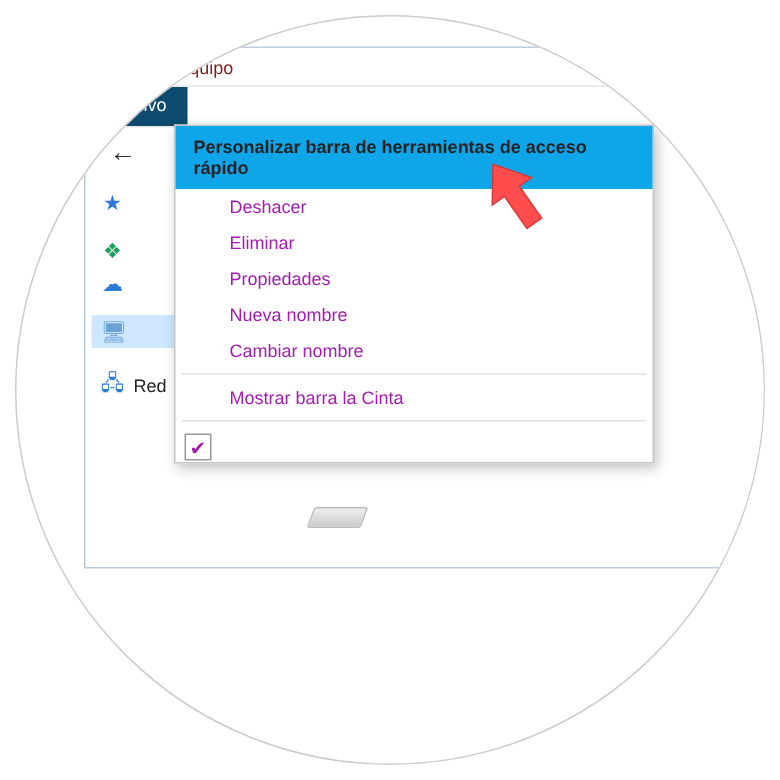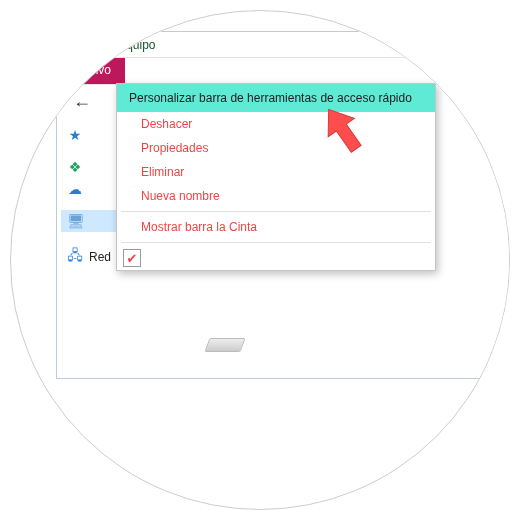--- a/index.html
+++ b/index.html
@@ -43,28 +43,28 @@
     align-items: center;
     justify-content: center;
     margin-right: 6px;
     background: #fff;
     cursor: pointer;
   }
   .title-sep {
     color: #888;
     margin-right: 6px;
   }
-  .title-text { color: #14532d; }
+  .title-text { color: #7f1d1d; }
   .ribbon-tabbar {
     height: 26px;
     display: flex;
     align-items: stretch;
   }
   .ribbon-tab-file {
-    background: #be185d;
+    background: #0c4a6e;
     color: #fff;
     padding: 5px 14px;
     font-size: 12px;
     cursor: pointer;
   }
   .nav-row {
     height: 34px;
     display: flex;
     align-items: center;
     padding: 0 10px;
@@ -147,32 +147,32 @@
     position: absolute;
     top: 72px;
     left: 105px;
     width: 320px;
     background: #fff;
     border: 1px solid #c5c5c5;
     box-shadow: 2px 3px 8px rgba(0,0,0,0.25);
     z-index: 50;
   }
   .dropdown-header {
-    font-weight: 400;
+    font-weight: 700;
     font-size: 12px;
     color: #222;
     padding: 7px 12px;
-    background: #5eead4;
+    background: #0ea5e9;
   }
   .dropdown-item {
     display: flex;
-    align-items: center;
-    padding: 5px 10px 5px 24px;
-    font-size: 12px;
-    color: #ef4444;
+    align-items: flex-start;
+    padding: 5px 10px 5px 36px;
+    font-size: 12px;
+    color: #a21caf;
     cursor: pointer;
     position: relative;
     min-height: 24px;
   }
   .dropdown-sep {
     height: 1px;
     background: #e0e0e0;
     margin: 3px 4px;
   }
   .dropdown-item .check {
@@ -248,27 +248,30 @@
     </div>
   </div>
 
   <div class="dropdown">
     <div class="dropdown-header">Personalizar barra de herramientas de acceso rápido</div>
     <div id="dd-items">
         <div class="dropdown-item">
           <span>Deshacer</span>
         </div>
         <div class="dropdown-item">
+          <span>Eliminar</span>
+        </div>
+        <div class="dropdown-item">
           <span>Propiedades</span>
         </div>
         <div class="dropdown-item">
-          <span>Eliminar</span>
-        </div>
-        <div class="dropdown-item">
           <span>Nueva nombre</span>
+        </div>
+        <div class="dropdown-item">
+          <span>Cambiar nombre</span>
         </div>
       </div>
     <div class="dropdown-sep"></div>
     <div class="dropdown-item underline-first">
       <span>Mostrar barra la Cinta</span>
     </div>
     <div class="dropdown-sep"></div>
     <div class="dropdown-item underline-first">
       <span class="check">✔</span>
     </div>

